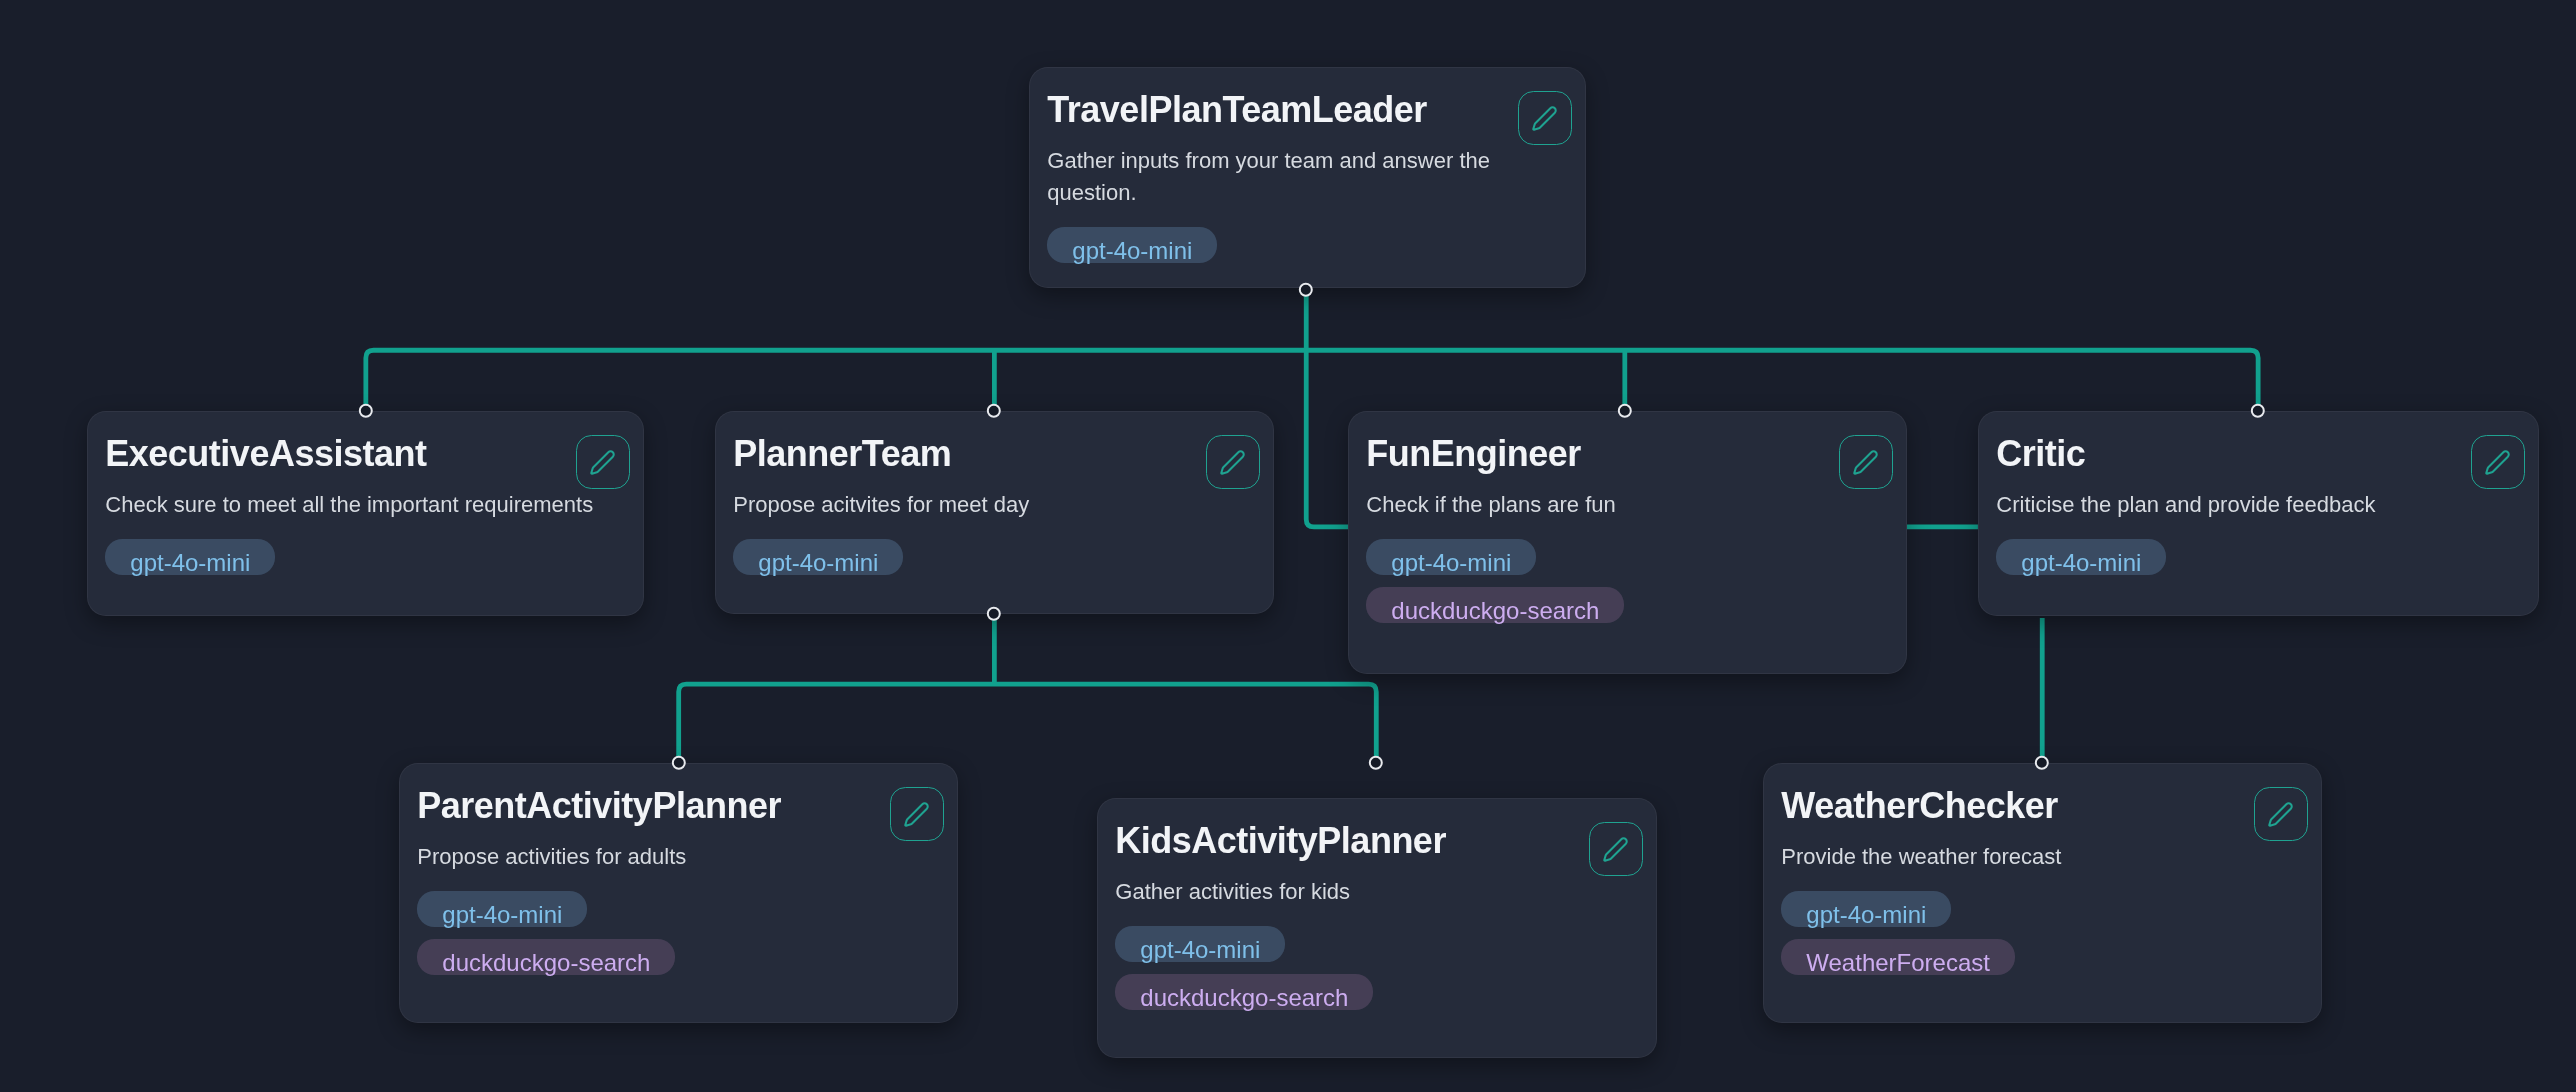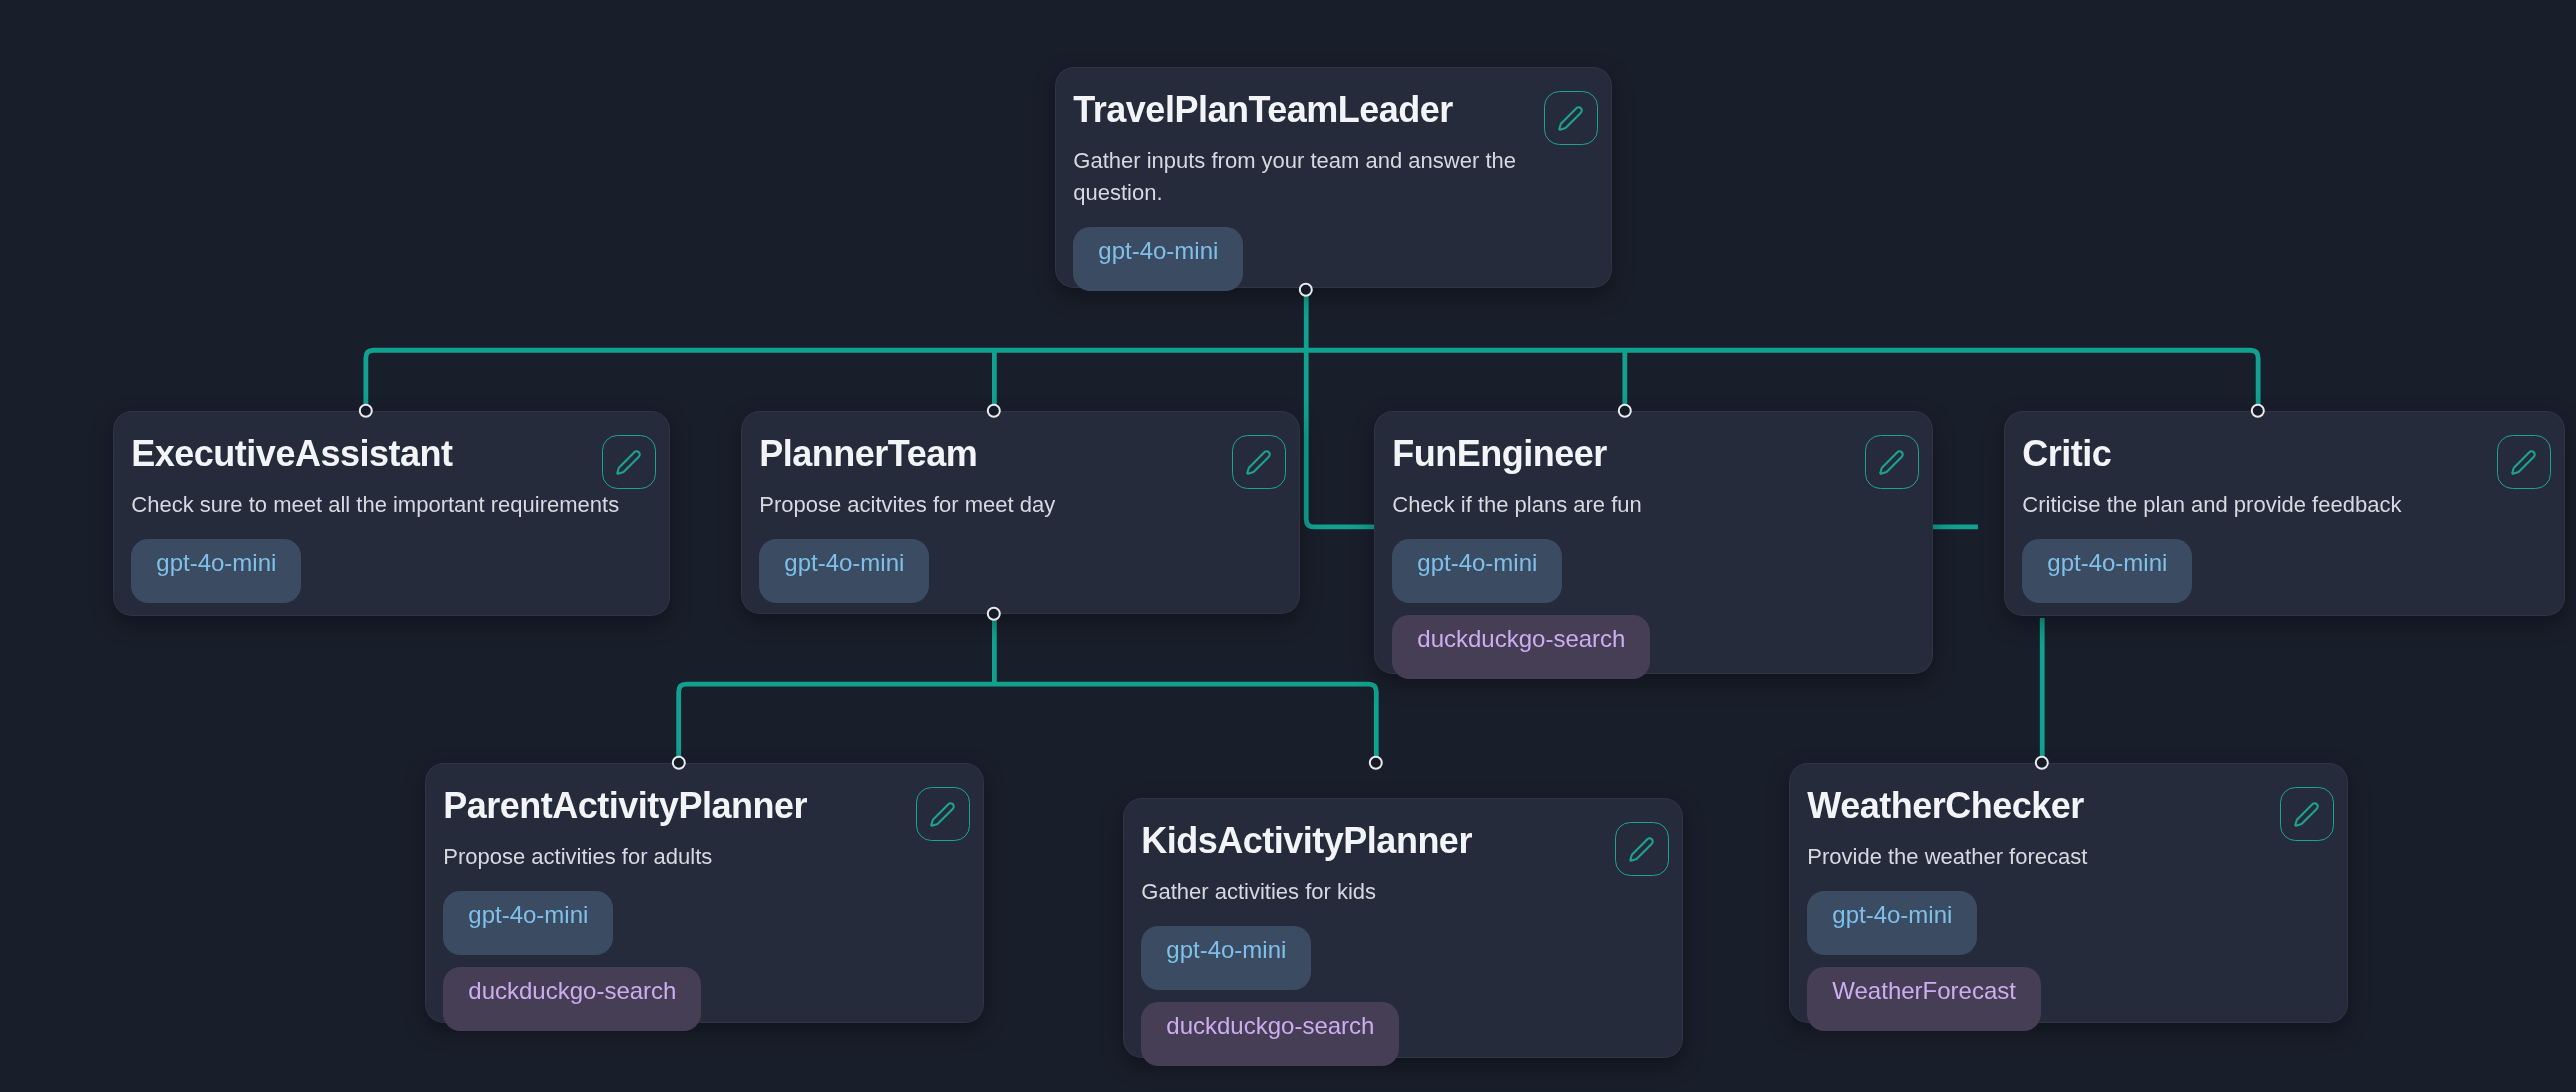--- a/index.html
+++ b/index.html
@@ -35,21 +35,20 @@
   }
   .node-card{
     position:absolute;
     box-sizing:border-box;
     background:var(--card_background);
     border:1px solid var(--card_border);
     border-radius:19px;
     padding:21px 17.3px 23px 17.3px;
     box-shadow:0 7.7px 21px rgba(0,0,0,0.35);
     z-index:2;
-    margin-left:26px;
   }
   .node-title{
     font-size:36px;
     font-weight:700;
     color:var(--title);
     letter-spacing:-0.5px;
     line-height:42px;
     padding-right:81px;
     white-space:nowrap;
   }
@@ -63,21 +62,21 @@
   .node-card.wrap-desc .node-desc{white-space:normal;max-width:480px;}
   .badges{
     margin-top:18px;
     display:flex;
     flex-direction:column;
     align-items:flex-start;
     gap:11.5px;
   }
   .badge{
     display:inline-block;
-    height:64px;
+    height:36px;
     line-height:48px;
     padding:0 25px;
     border-radius:17.3px;
     font-size:24px;
   }
   .badge.model{background:var(--model_badge_bg);color:var(--model_badge_text);}
   .badge.tool{background:var(--tool_badge_bg);color:var(--tool_badge_text);}
   .edit-button{
     position:absolute;
     top:23px;right:13.4px;

